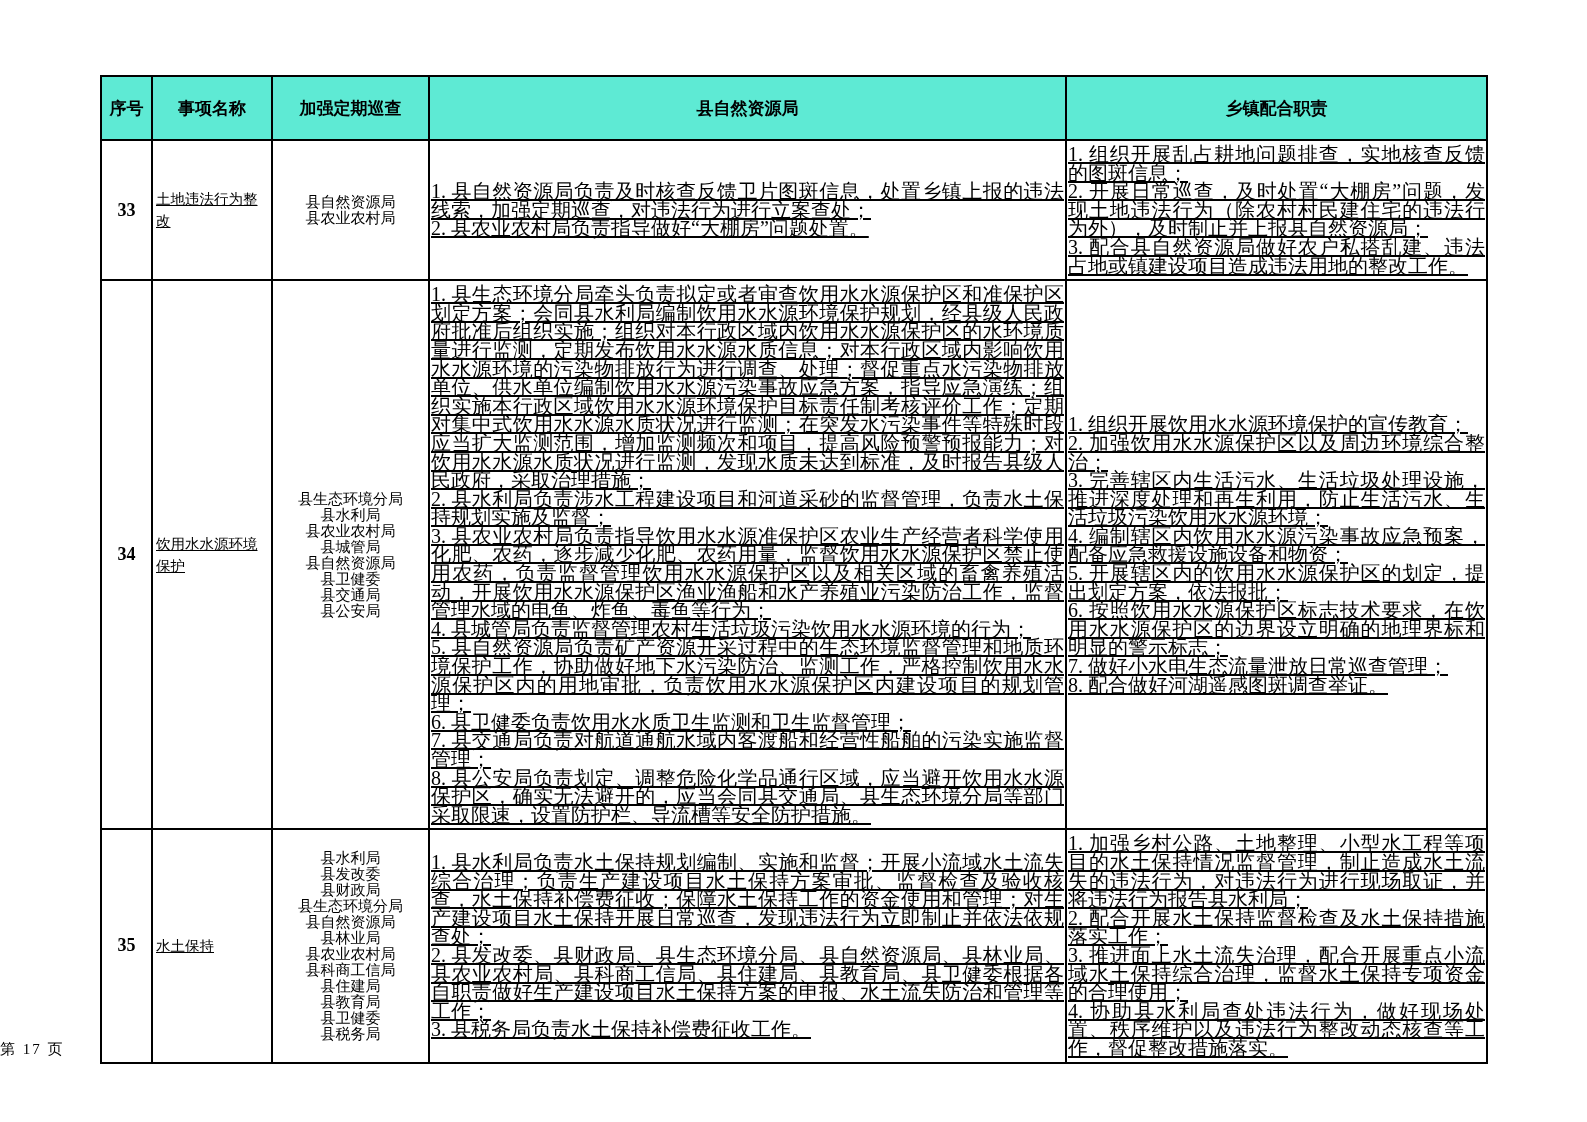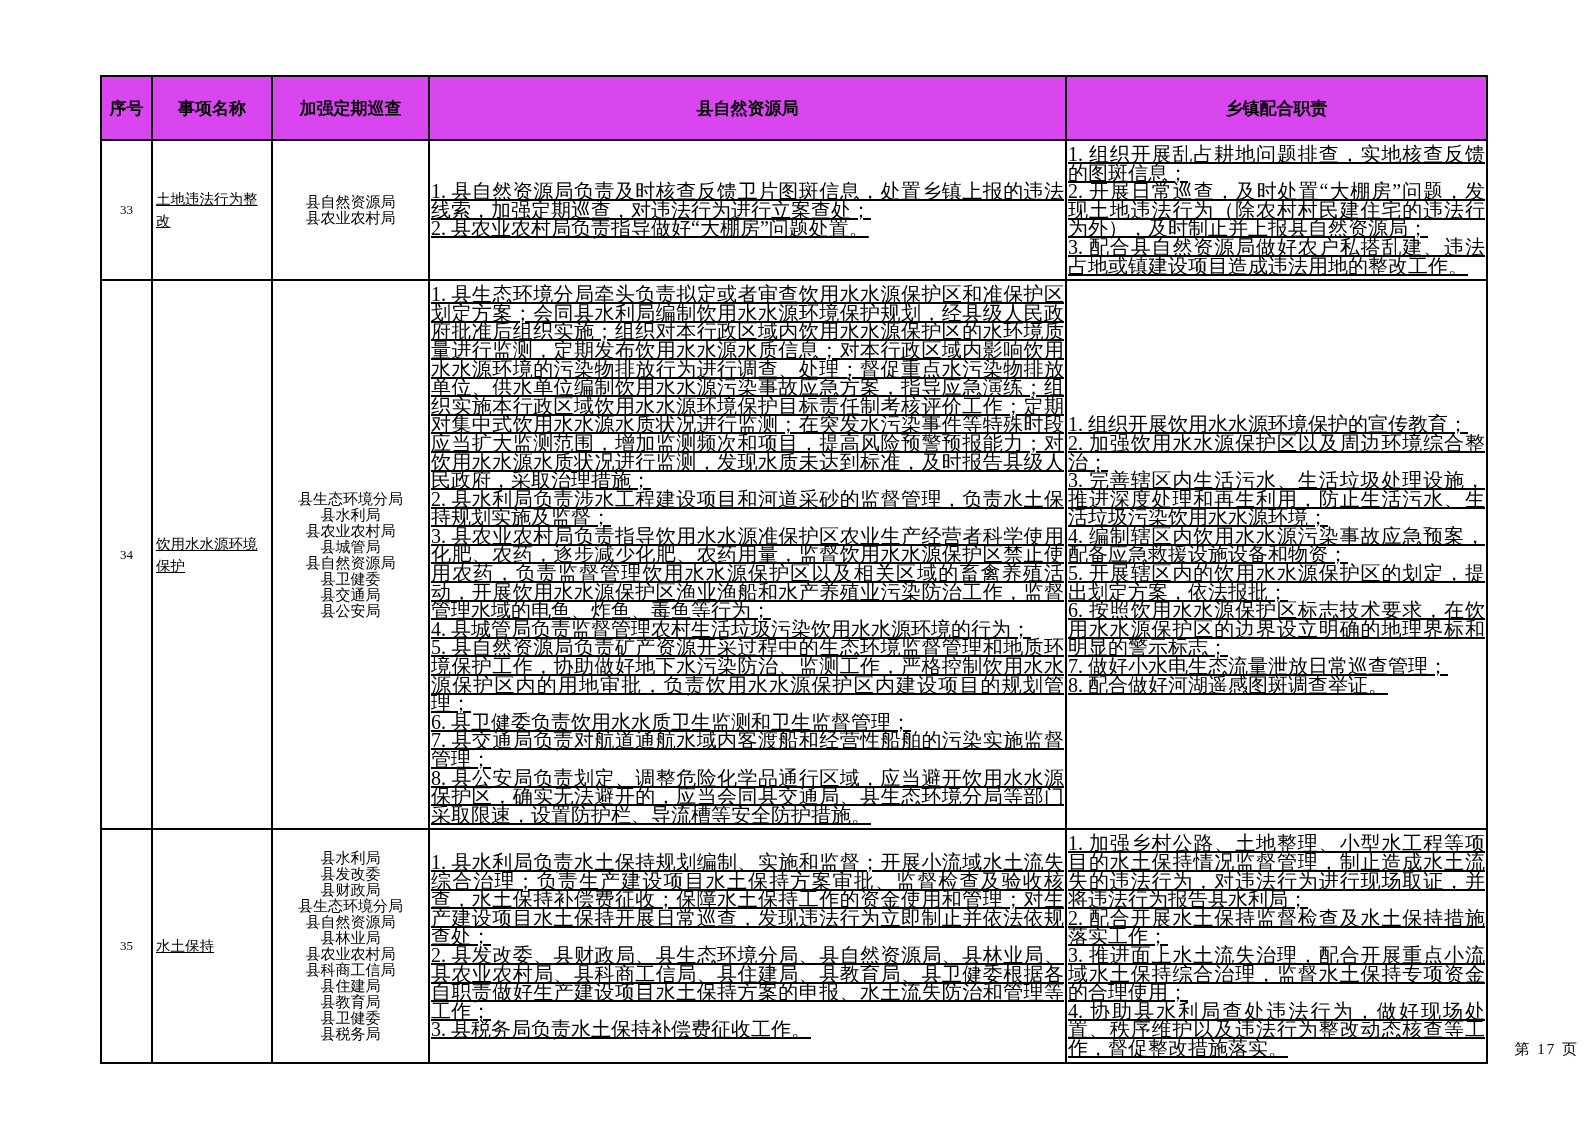--- a/index.html
+++ b/index.html
@@ -29,29 +29,30 @@
     border: 2px solid #000000;
     vertical-align: middle;
     overflow: hidden;
   }
   .doc-table th {
     font-family: "Liberation Sans", "DejaVu Sans", sans-serif;
     font-weight: bold;
     font-size: 17px;
     text-align: center;
     height: 64px;
-    background: #d946ef;
+    background: #5eead4;
   }
   tr.row-33 { height: 132px; }
   tr.row-34 { height: 388px; }
   tr.row-35 { height: 202px; }
 
   td.cell-index {
     text-align: center;
-    font-size: 13px;
+    font-size: 18px;
+    font-weight: bold;
   }
   td.cell-name {
     text-align: left;
     font-size: 14.5px;
     line-height: 22px;
     padding: 2px 3px;
     text-decoration: underline;
   }
   td.cell-depts {
     text-align: center;
@@ -66,21 +67,21 @@
     line-height: 18.6px;
     white-space: pre-line;
     padding: 4px 1px;
     text-decoration: underline;
   }
   .page-footer {
     position: absolute;
     left: 0;
     right: 8px;
     top: 1040px;
-    text-align: right;
+    text-align: left;
     font-size: 15px;
     letter-spacing: 2px;
   }
 </style>
 </head>
 <body>
 
 <table class="doc-table">
   <colgroup>
     <col class="c-index">

